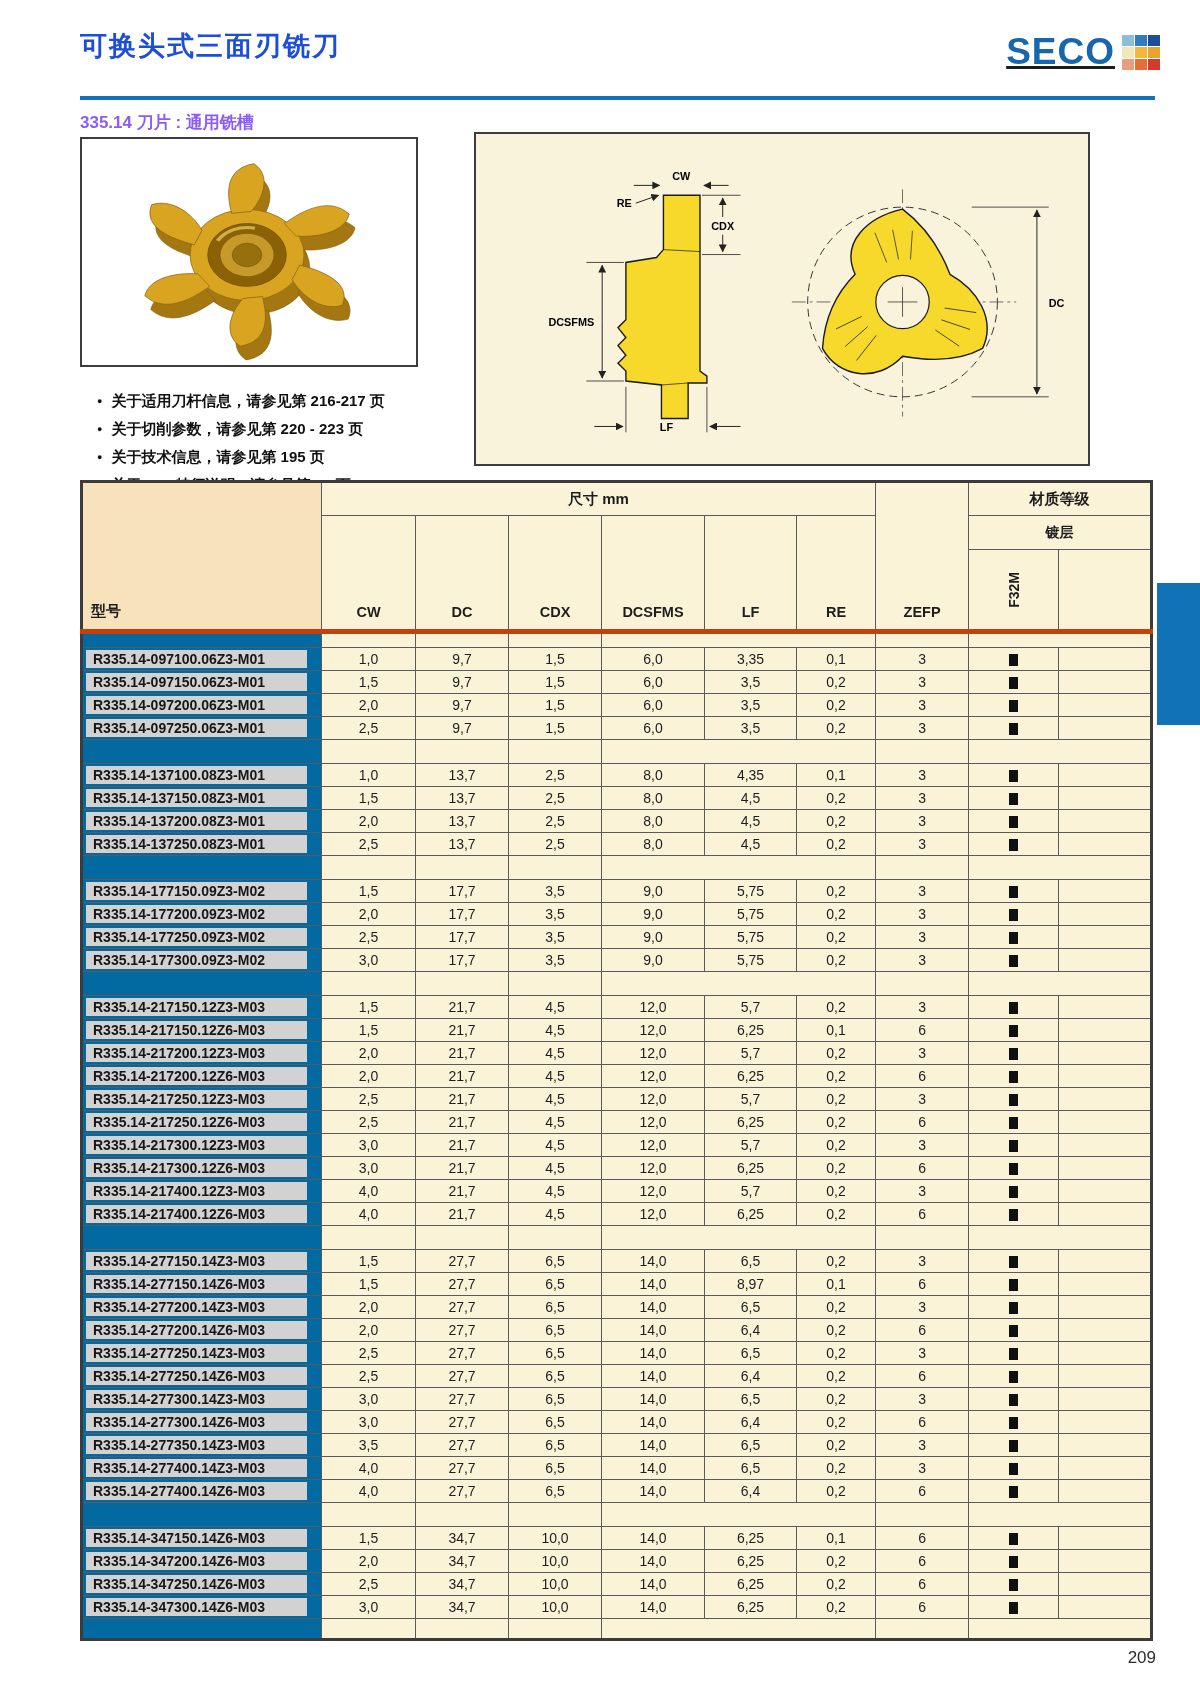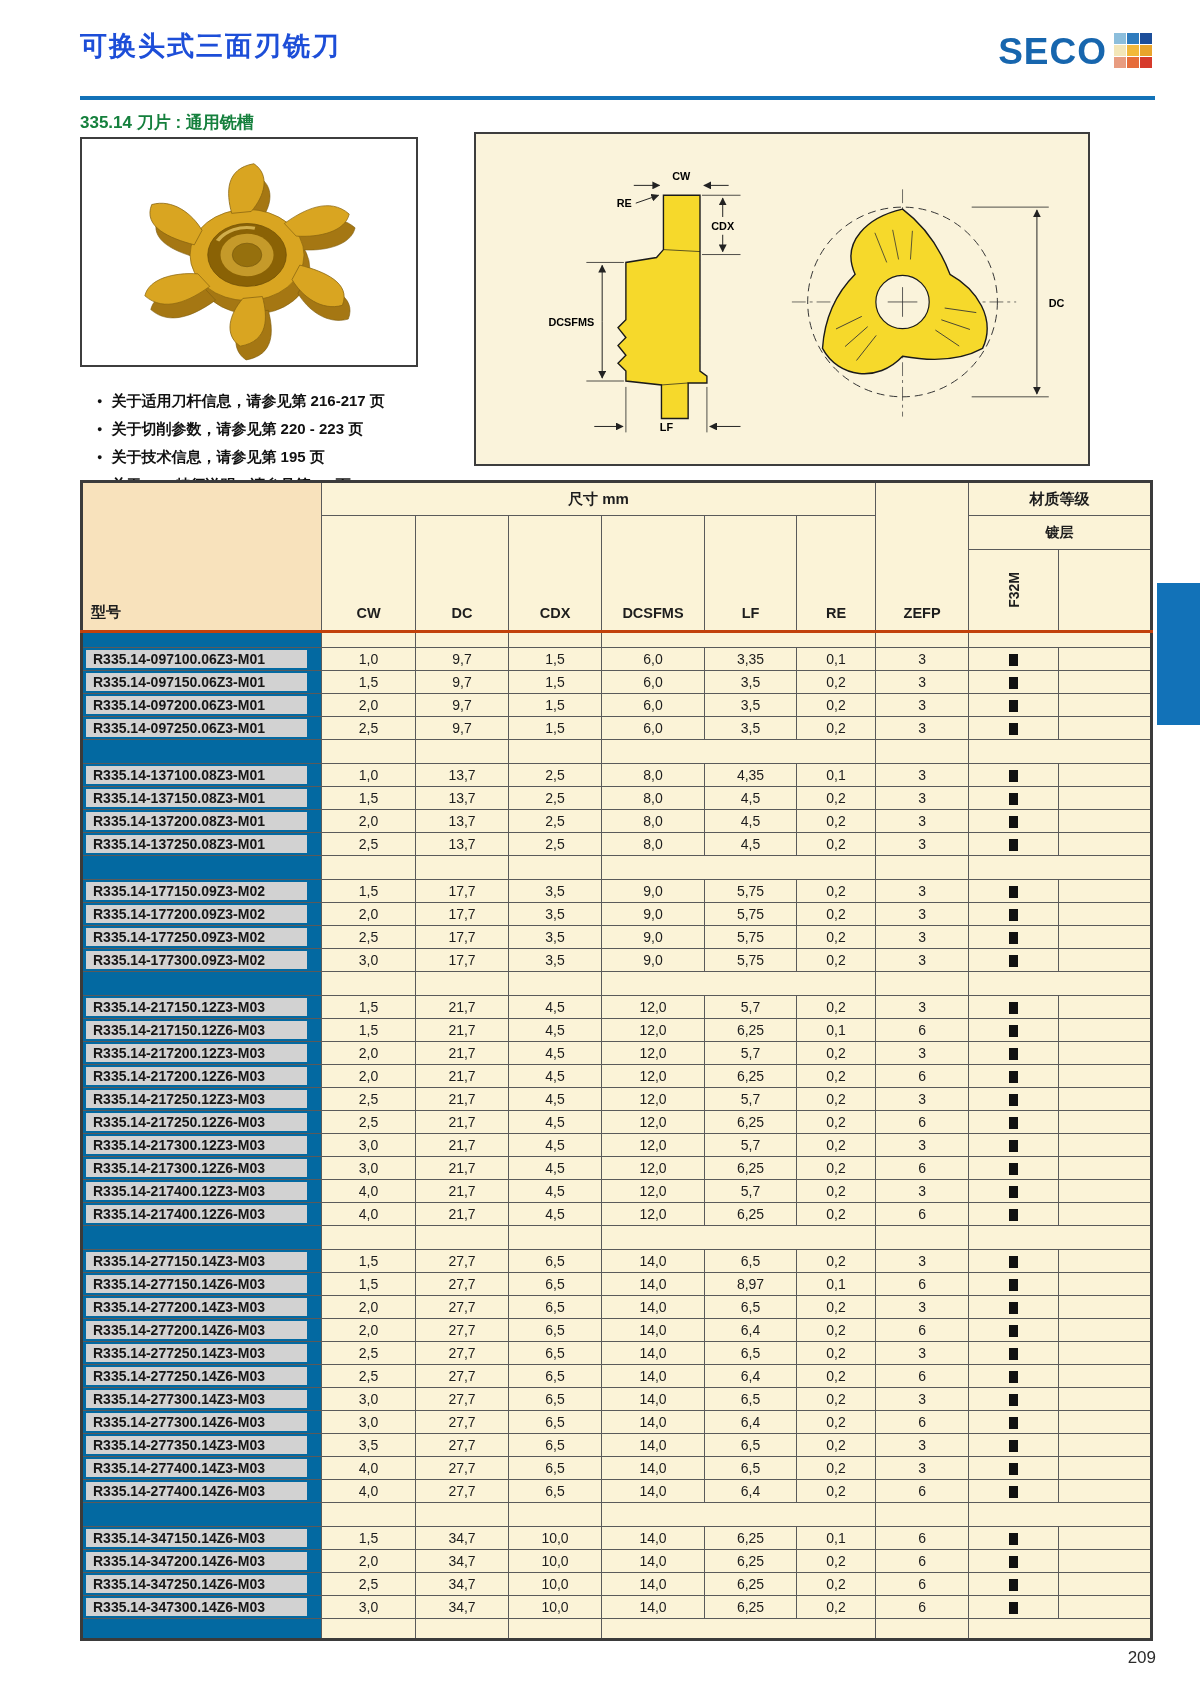--- a/index.html
+++ b/index.html
@@ -2,44 +2,44 @@
 <html><head>
 <meta charset="utf-8">
 <style>
   html,body{margin:0;padding:0;}
   body{
     width:1200px;height:1697px;position:relative;background:#ffffff;
     font-family:"Liberation Sans", sans-serif;color:#1d1d1d;overflow:hidden;
   }
   
   .page-title{position:absolute;left:80px;top:28px;font-size:27px;font-weight:bold;color:#1d4ed8;letter-spacing:2px;}
-  .logo{position:absolute;top:33px;right:48px;display:flex;align-items:flex-start;}
+  .logo{position:absolute;top:33px;right:40px;display:flex;align-items:flex-end;text-decoration:underline;}
   .logo-text{font-size:37px;font-weight:900;color:#1766AE;letter-spacing:1px;line-height:1;}
   .logo-squares{display:grid;grid-template-columns:repeat(3,12px);grid-auto-rows:11px;gap:1px;margin-left:7px;}
   .logo-squares i{display:block;}
   .title-rule{position:absolute;left:80px;top:96px;width:1075px;height:4px;background:#1272B8;}
-  .subtitle{position:absolute;left:80px;top:111px;font-size:17px;font-weight:bold;color:#15803d;}
+  .subtitle{position:absolute;left:80px;top:111px;font-size:17px;font-weight:bold;color:#8b5cf6;}
   
   .photo-box{position:absolute;left:80px;top:137px;width:338px;height:230px;background:#fff;border:2px solid #3d3d3d;box-sizing:border-box;}
   .diagram-box{position:absolute;left:474px;top:132px;width:616px;height:334px;background:#FAF3DB;border:2px solid #3d3d3d;box-sizing:border-box;}
   
   .notes{position:absolute;left:82px;top:372px;margin:15px;padding:0;list-style:none;}
   .notes li{font-size:15px;font-weight:bold;color:#111;line-height:27px;}
   .notes li:before{content:"●";font-size:9px;vertical-align:2px;margin-right:9px;}
   
   .side-tab{position:absolute;right:0;top:583px;width:43px;height:142px;background:#1272B8;}
   
   .table-wrap{position:absolute;left:80px;top:480px;}
   table{border-collapse:collapse;table-layout:fixed;width:1070px;border:3px solid #3b3b3b;}
   td{border:1px solid #5a5a5a;background:#FBF3D7;font-size:14px;text-align:center;padding:0;color:#1d1d1d;}
   thead td{font-weight:bold;}
   thead tr.h1{height:34px;}
   thead tr.h2{height:34px;}
   thead tr.h3{height:82px;}
-  thead td[rowspan], thead tr.h3 td{border-bottom:3px solid #c2410c;}
+  thead td[rowspan], thead tr.h3 td{border-bottom:5px solid #c2410c;}
   td.model-head{background:#F8E2BC;text-align:left;vertical-align:bottom;padding:0 0 8px 8px;font-size:15px;}
   td.grp{font-size:15px;margin-top:38px;}
   td.grp2{font-size:14px;}
   thead td.col-label{vertical-align:bottom;padding-bottom:9px;font-size:14.5px;}
   .vert{writing-mode:vertical-rl;transform:rotate(180deg);margin:0 auto;font-weight:bold;font-size:14px;}
   tbody tr{height:22px;}
   tbody tr.spacer{height:24px;}
   tbody tr.spacer.first{height:16px;}
   tbody tr.spacer.last{height:21px;}
   tbody tr.spacer td.hl{border-left-style:hidden;}

